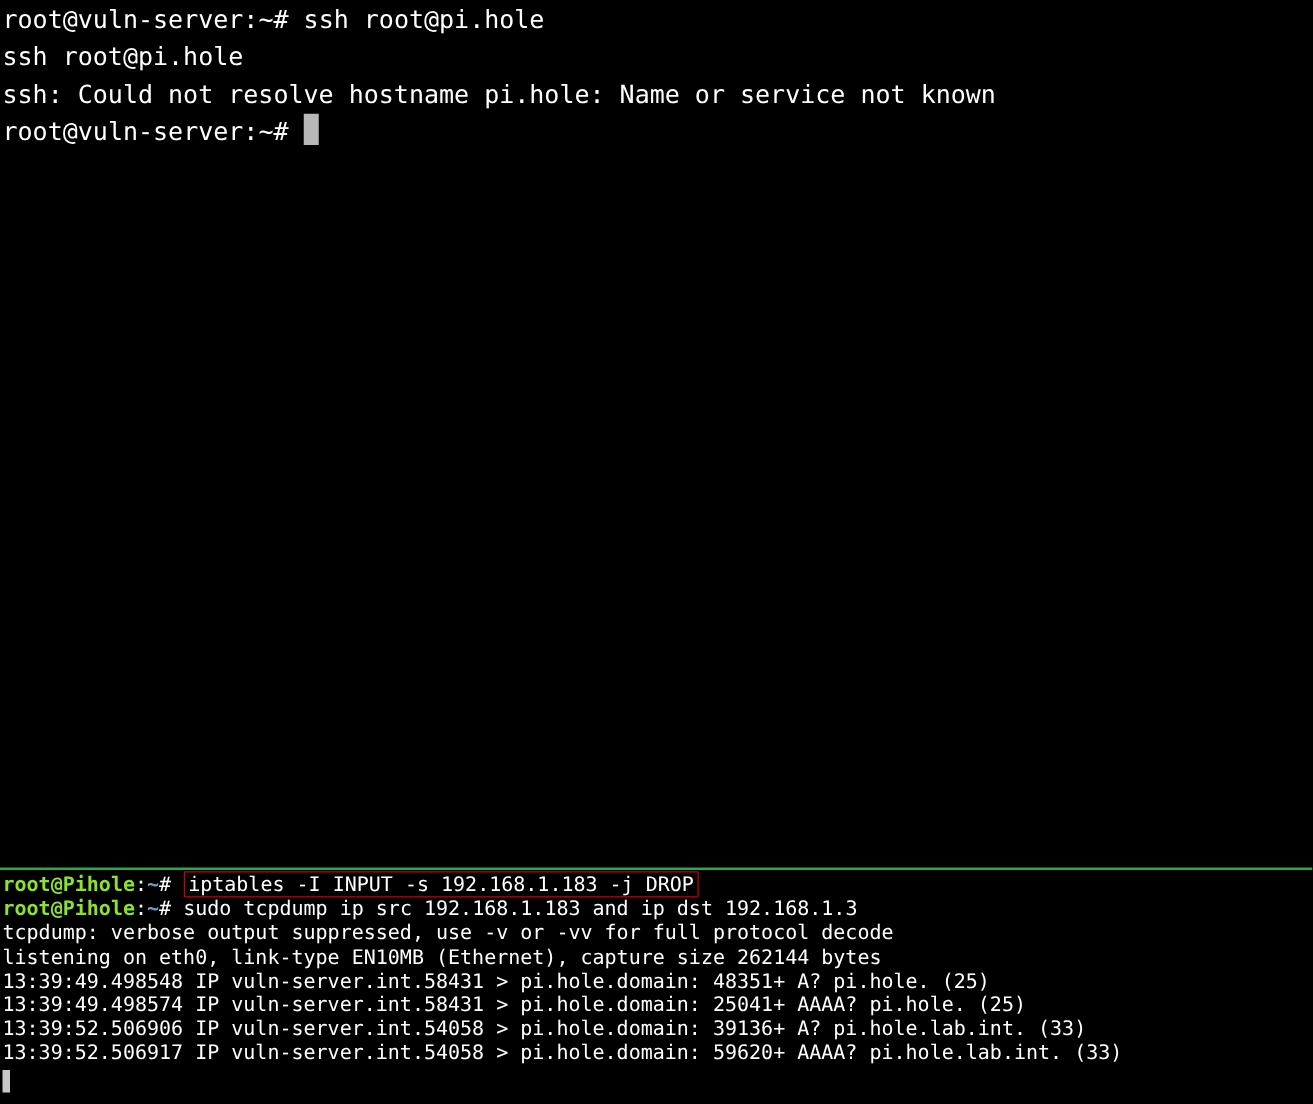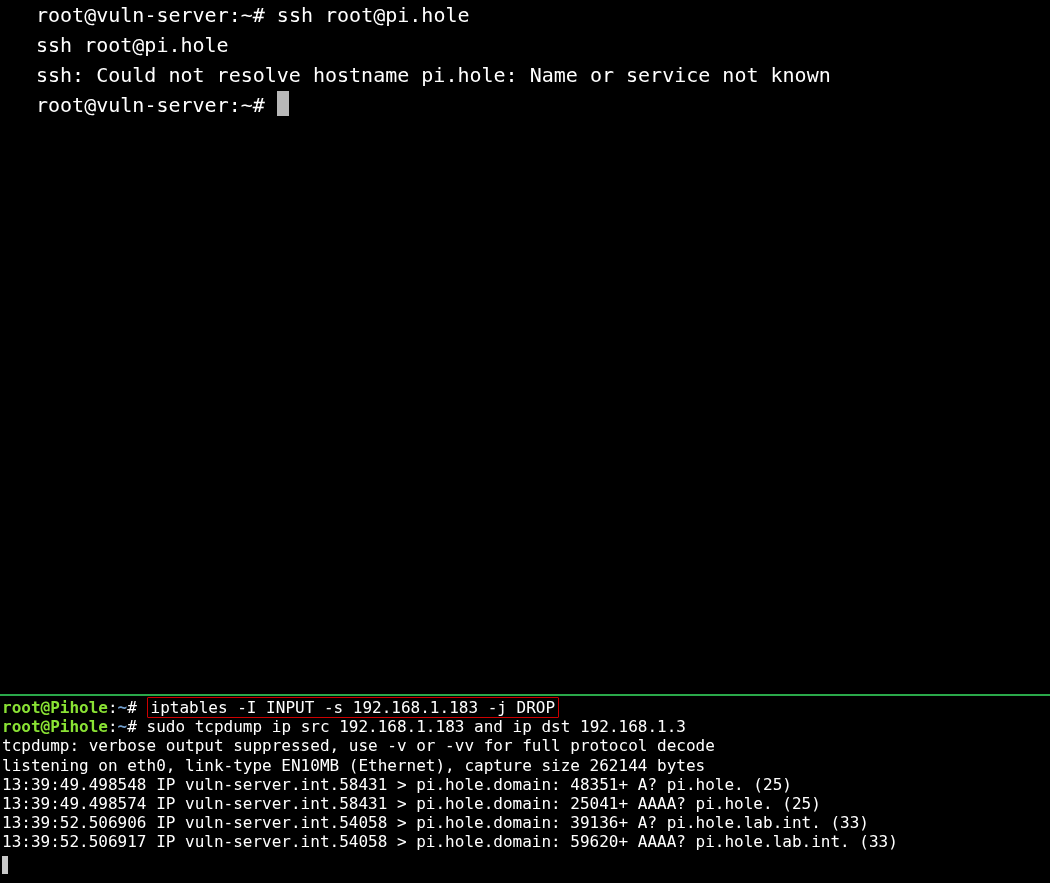--- a/index.html
+++ b/index.html
@@ -43,21 +43,21 @@
   .green-prompt .at,
   .green-prompt .host { color: #8ae234; font-weight: bold; }
   .green-prompt .path { color: #729fcf; font-weight: bold; }
   .cursor-block {
     display: inline-block;
     width: 0.62em;
     height: 1.25em;
     background: #b8b8b8;
     vertical-align: -0.2em;
   }
-  .row { min-height: 1.5em; margin-left: 34px; }
+  .row { min-height: 1.5em; }
   .highlight {
     border: 1.5px solid #cc0000;
     padding: 0 3px;
     border-radius: 1px;
   }
   .bottom-cursor {
     display: inline-block;
     width: 6px;
     height: 18px;
     background: #c8c8c8;

